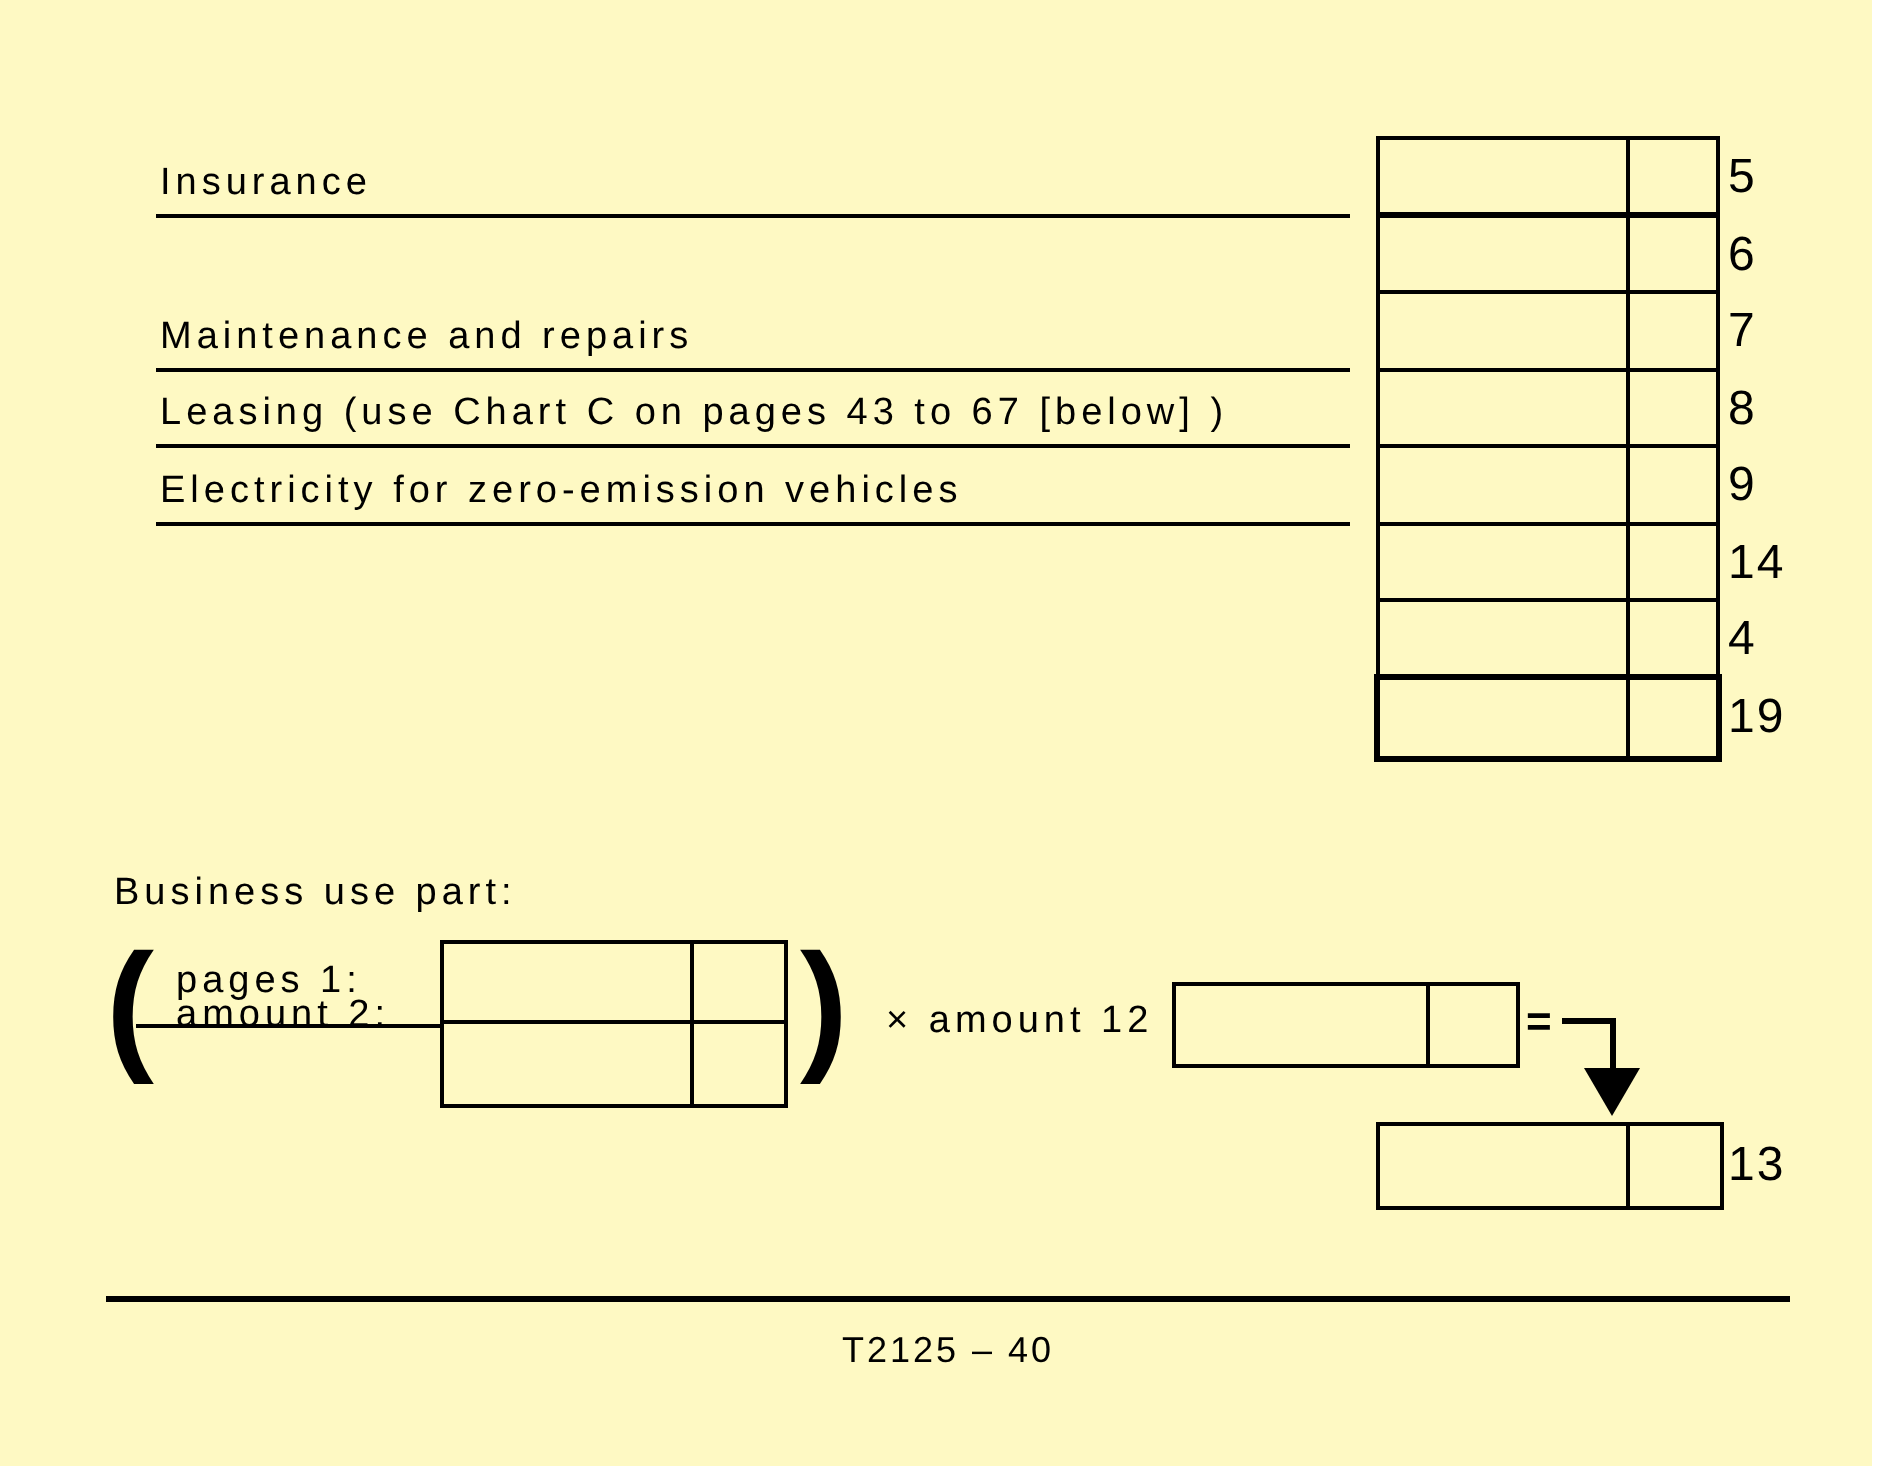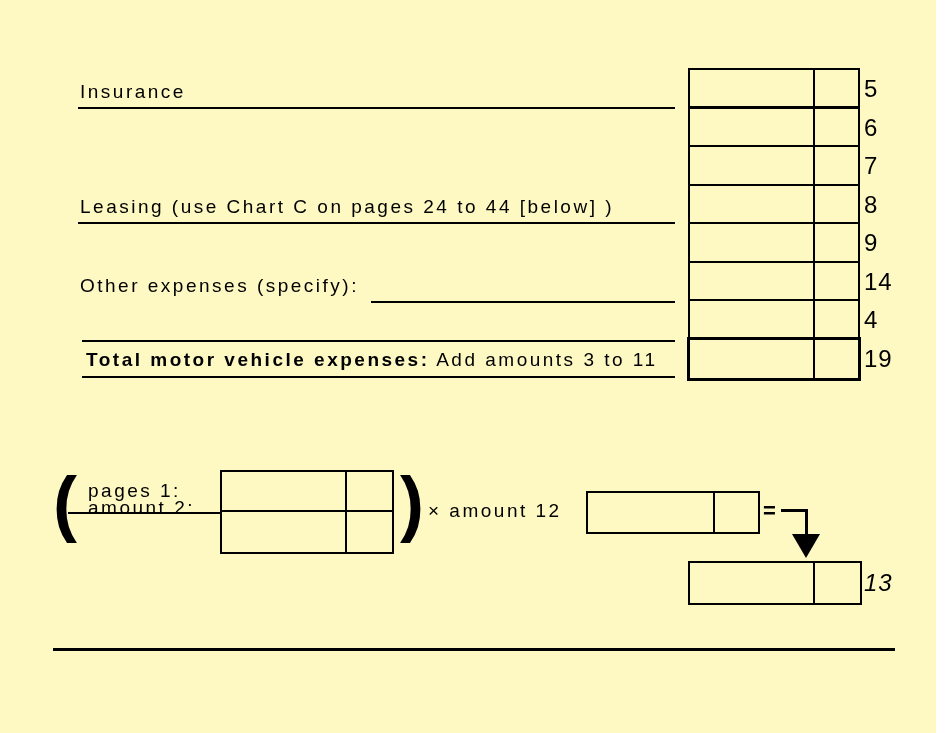--- a/index.html
+++ b/index.html
@@ -63,48 +63,46 @@
   .box-13 .m-amount{width:125px;}
   .multiply-label{left:438px;top:501px;}
   .equals-sign{position:absolute;left:763px;top:498px;font-size:22px;font-weight:bold;letter-spacing:1px;}
   .arrow-h{position:absolute;left:781px;top:509px;width:27px;height:3px;background:#000;}
   .arrow-v{position:absolute;left:805px;top:509px;width:3px;height:27px;background:#000;}
   .arrow-head{
     position:absolute;left:792px;top:534px;width:0;height:0;
     border-left:14px solid transparent;border-right:14px solid transparent;
     border-top:24px solid #000;
   }
-  .num-13{position:absolute;left:864px;top:571px;font-size:24px;letter-spacing:1px;line-height:24px;font-style:italic;}
+  .num-13{position:absolute;left:864px;top:571px;font-size:24px;letter-spacing:1px;line-height:24px;}
   
   .footer-rule{position:absolute;left:53px;top:648px;width:842px;height:3px;background:#000;}
   .page-ref{
     position:absolute;left:53px;top:665px;width:842px;text-align:center;
     font-size:18px;letter-spacing:1.5px;
   }
 </style>
 </head>
 <body>
 
 <div id="page">
 
   <div class="label-row" style="top:70px">
       <span>Insurance</span>
     </div>
+  <div class="label-row" style="top:147px">
+      <span>Maintenance and repairs</span>
+    </div>
   <div class="label-row" style="top:185.5px">
-      <span>Leasing (use Chart C on pages 24 to 44 [below] )</span>
+      <span>Leasing (use Chart C on pages 43 to 67 [below] )</span>
     </div>
-  <div class="label-row no-line" style="top:262.5px">
-    <span>Other expenses (specify):</span>
-    <span class="specify-blank"></span>
-  </div>
+  <div class="label-row" style="top:224px">
+      <span>Electricity for zero-emission vehicles</span>
+    </div>
   <div class="label-row no-line" style="top:301px"></div>
-  <div class="total-row" style="top:339.5px">
-    <span class="bold">Total motor vehicle expenses:</span>
-    <span class="rest">Add amounts 3 to 11</span>
-  </div>
 
   <div class="entry-table">
     <div class="et-row first">
         <div class="amount-cell"></div>
         <div class="cents-cell"></div>
       </div>
     <div class="et-row">
         <div class="amount-cell"></div>
         <div class="cents-cell"></div>
       </div>
@@ -139,52 +137,54 @@
     <div class="line-num">5</div>
     <div class="line-num">6</div>
     <div class="line-num">7</div>
     <div class="line-num">8</div>
     <div class="line-num">9</div>
     <div class="line-num">14</div>
     <div class="line-num">4</div>
     <div class="line-num">19</div>
   </div>
 
+  <div class="bu-heading">Business use part:</div>
 
   <div class="big-paren paren-open">(</div>
   <div class="bu-label" style="left:88px;top:481px">pages 1:</div>
   <div class="fraction-line"></div>
   <div class="bu-label" style="left:88px;top:498px">amount 2:</div>
 
   <div class="money-box fraction-box">
     <div class="f-row top">
         <div class="m-amount"></div>
         <div class="m-cents"></div>
       </div>
     <div class="f-row">
         <div class="m-amount"></div>
         <div class="m-cents"></div>
       </div>
   </div>
 
   <div class="big-paren paren-close">)</div>
 
-  <div class="bu-label multiply-label" style="left:428px;top:501px">× amount 12</div>
+  <div class="bu-label multiply-label" style="left:443px;top:501px">× amount 12</div>
 
   <div class="money-box box-12">
     <div class="m-amount"></div>
       <div class="m-cents"></div>
   </div>
 
   <div class="equals-sign">=</div>
   <div class="arrow-h"></div>
   <div class="arrow-v"></div>
   <div class="arrow-head"></div>
 
   <div class="money-box box-13">
     <div class="m-amount"></div>
       <div class="m-cents"></div>
   </div>
   <div class="num-13">13</div>
 
   <div class="footer-rule"></div>
+  <div class="page-ref">T2125 – 40</div>
 
 </div>
 
 </body></html>

